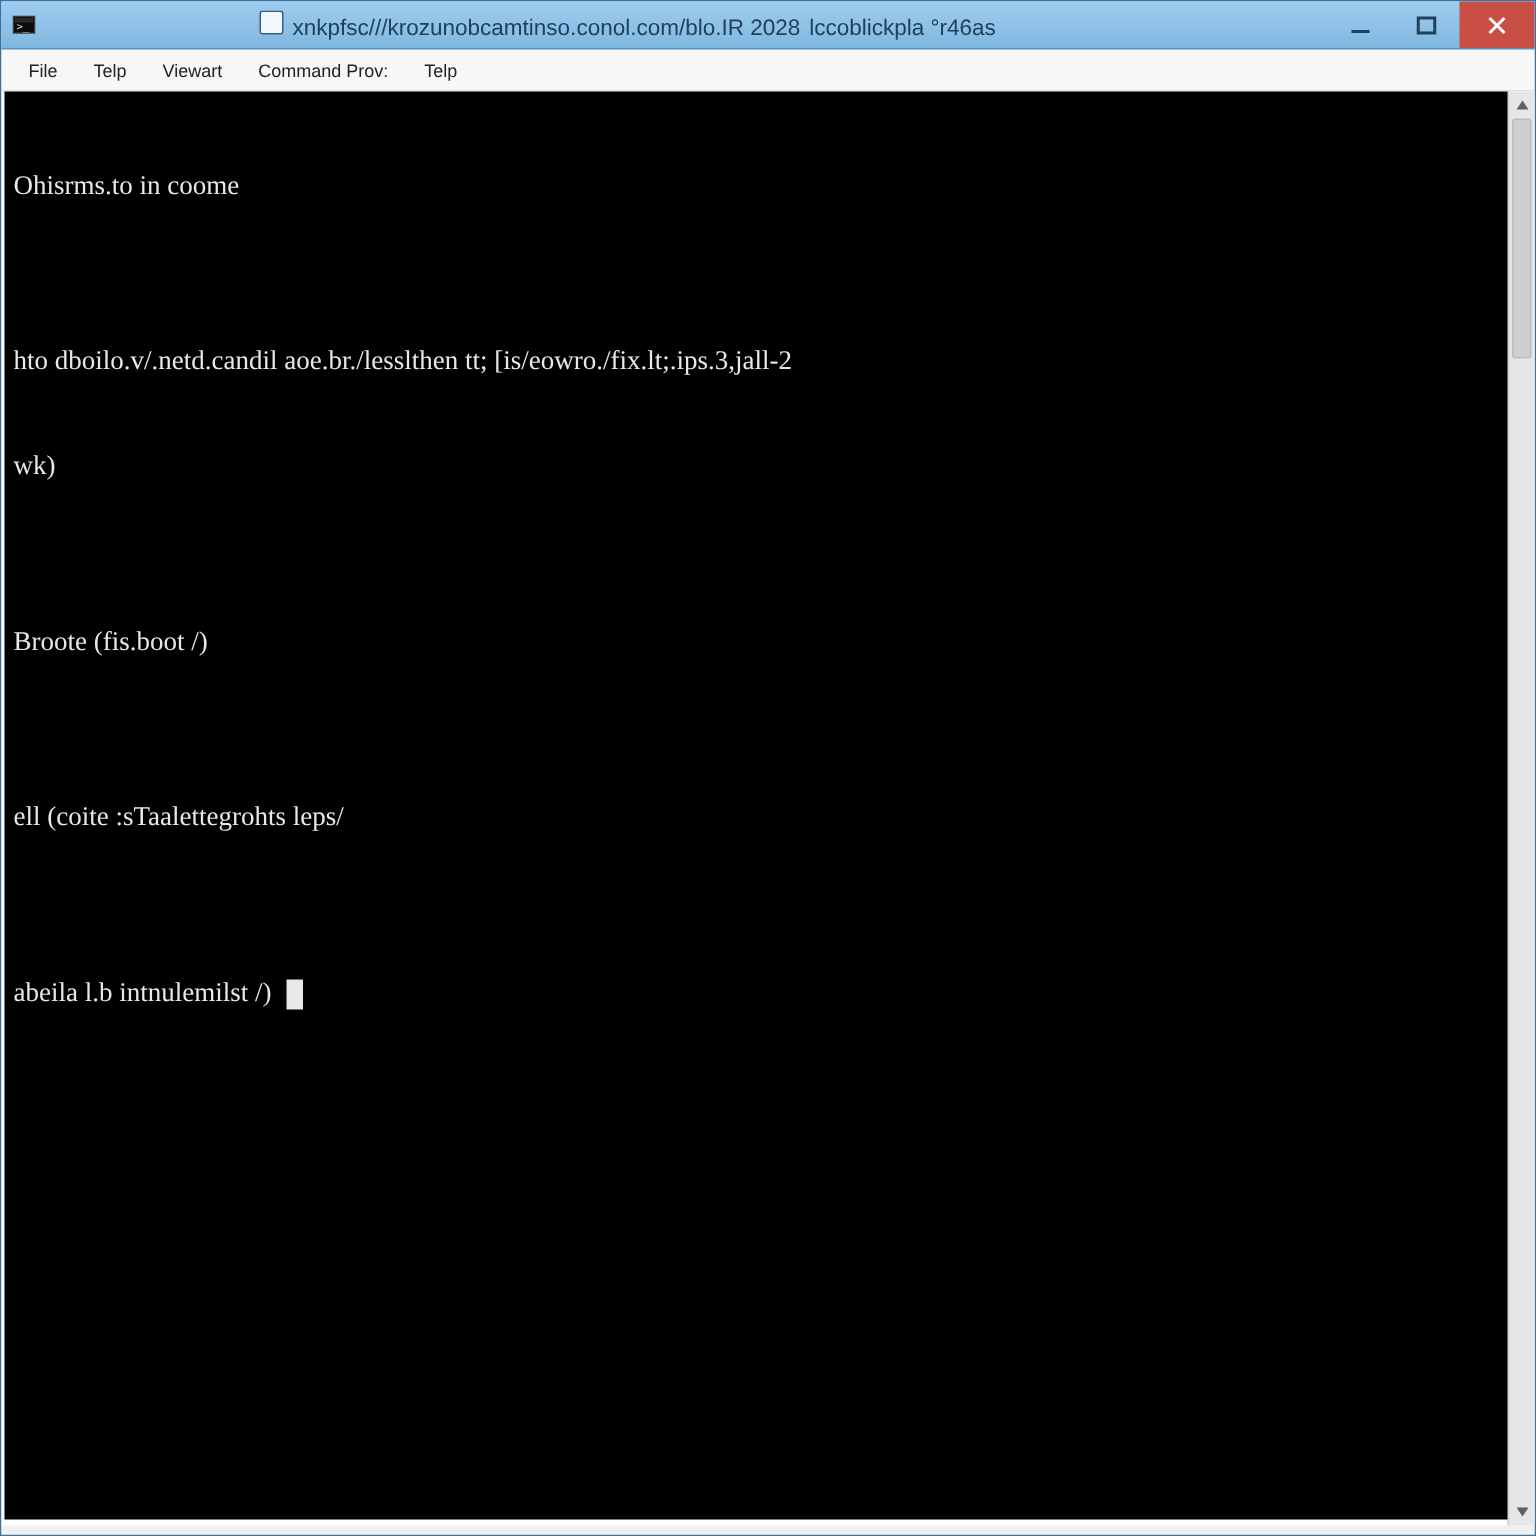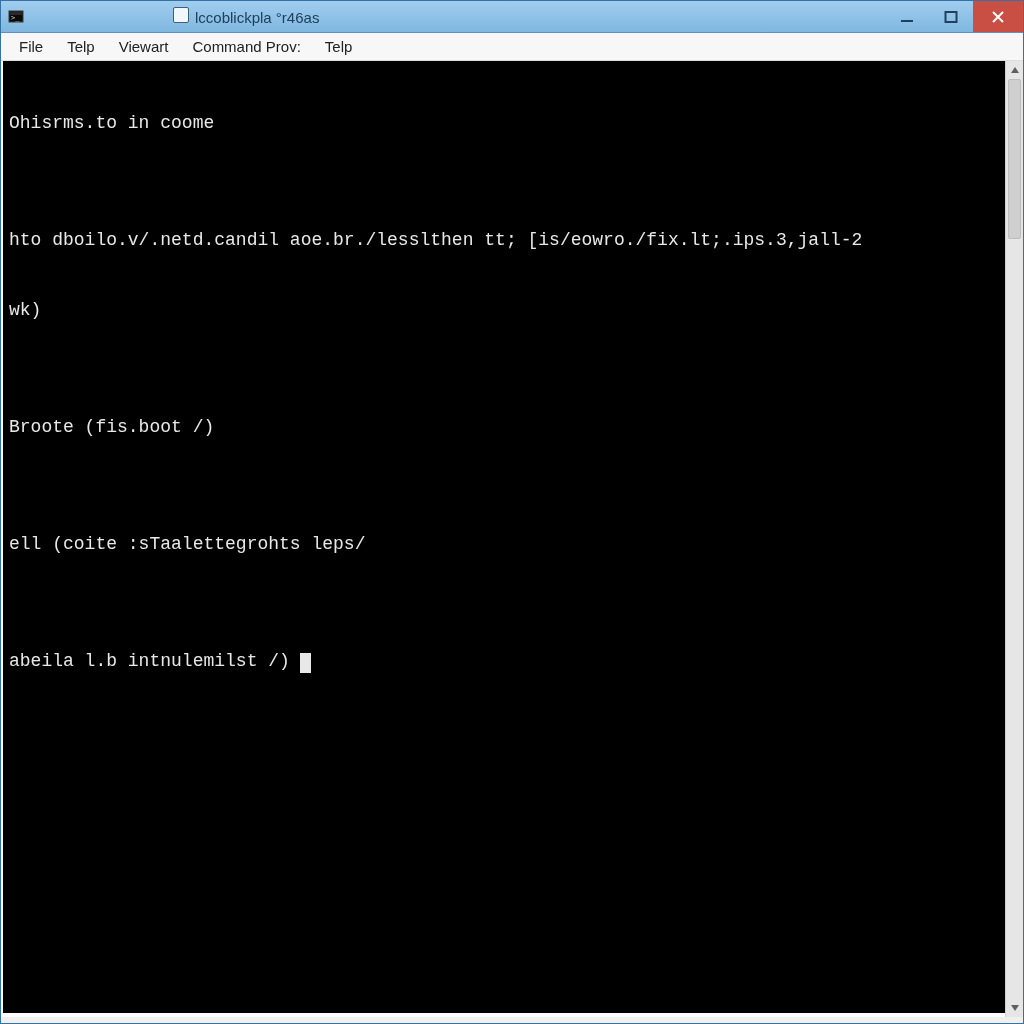--- a/index.html
+++ b/index.html
@@ -119,38 +119,38 @@
     border-bottom: 1px solid #dcdcdc;
     display: flex;
     align-items: stretch;
     padding: 0 6px;
     flex: 0 0 auto;
   }
   .menu-item {
     padding: 4px 12px;
     display: flex;
     align-items: center;
-    font-size: 15px;
+    font-size: 12px;
     color: #222;
     cursor: pointer;
   }
 
   
   .client-area {
     flex: 1 1 auto;
     display: flex;
     background: var(--window-chrome-bg);
     min-height: 0;
   }
 
   .terminal {
     flex: 1 1 auto;
     background: var(--terminal-bg);
     color: var(--terminal-fg);
-    font-family: Liberation Mono, monospace;
+    font-family: Liberation Serif, serif;
     font-size: 18px;
     line-height: 1.3;
     padding: 4px 6px;
     overflow: hidden;
     white-space: pre-wrap;
     word-break: break-all;
     position: relative;
     margin: 0 0 4px 2px;
   }
 
@@ -212,20 +212,21 @@
     <span class="app-icon">
       <svg width="16" height="16" viewBox="0 0 16 16">
         <rect x="1" y="2" width="14" height="11" fill="#0b0b0b" stroke="#3b3b3b"></rect>
         <rect x="2" y="3" width="12" height="3" fill="#2a2a2a"></rect>
         <text x="3" y="11" font-size="7" font-family="monospace" fill="#d7d7d7">&gt;_</text>
       </svg>
     </span>
 
     <div class="title-text-group">
       <span class="title-doc-icon"></span>
+      <span>xnkpfsc///krozunobcamtinso.conol.com/blo.IR  2028</span>
       <span>lccoblickpla  °r46as</span>
     </div>
 
     <div class="win-controls">
       <button class="win-btn" aria-label="Minimize">
         <svg width="14" height="14" viewBox="0 0 14 14">
           <rect x="1" y="10" width="12" height="2" fill="#20415c"></rect>
         </svg>
       </button>
       <button class="win-btn" aria-label="Maximize">

